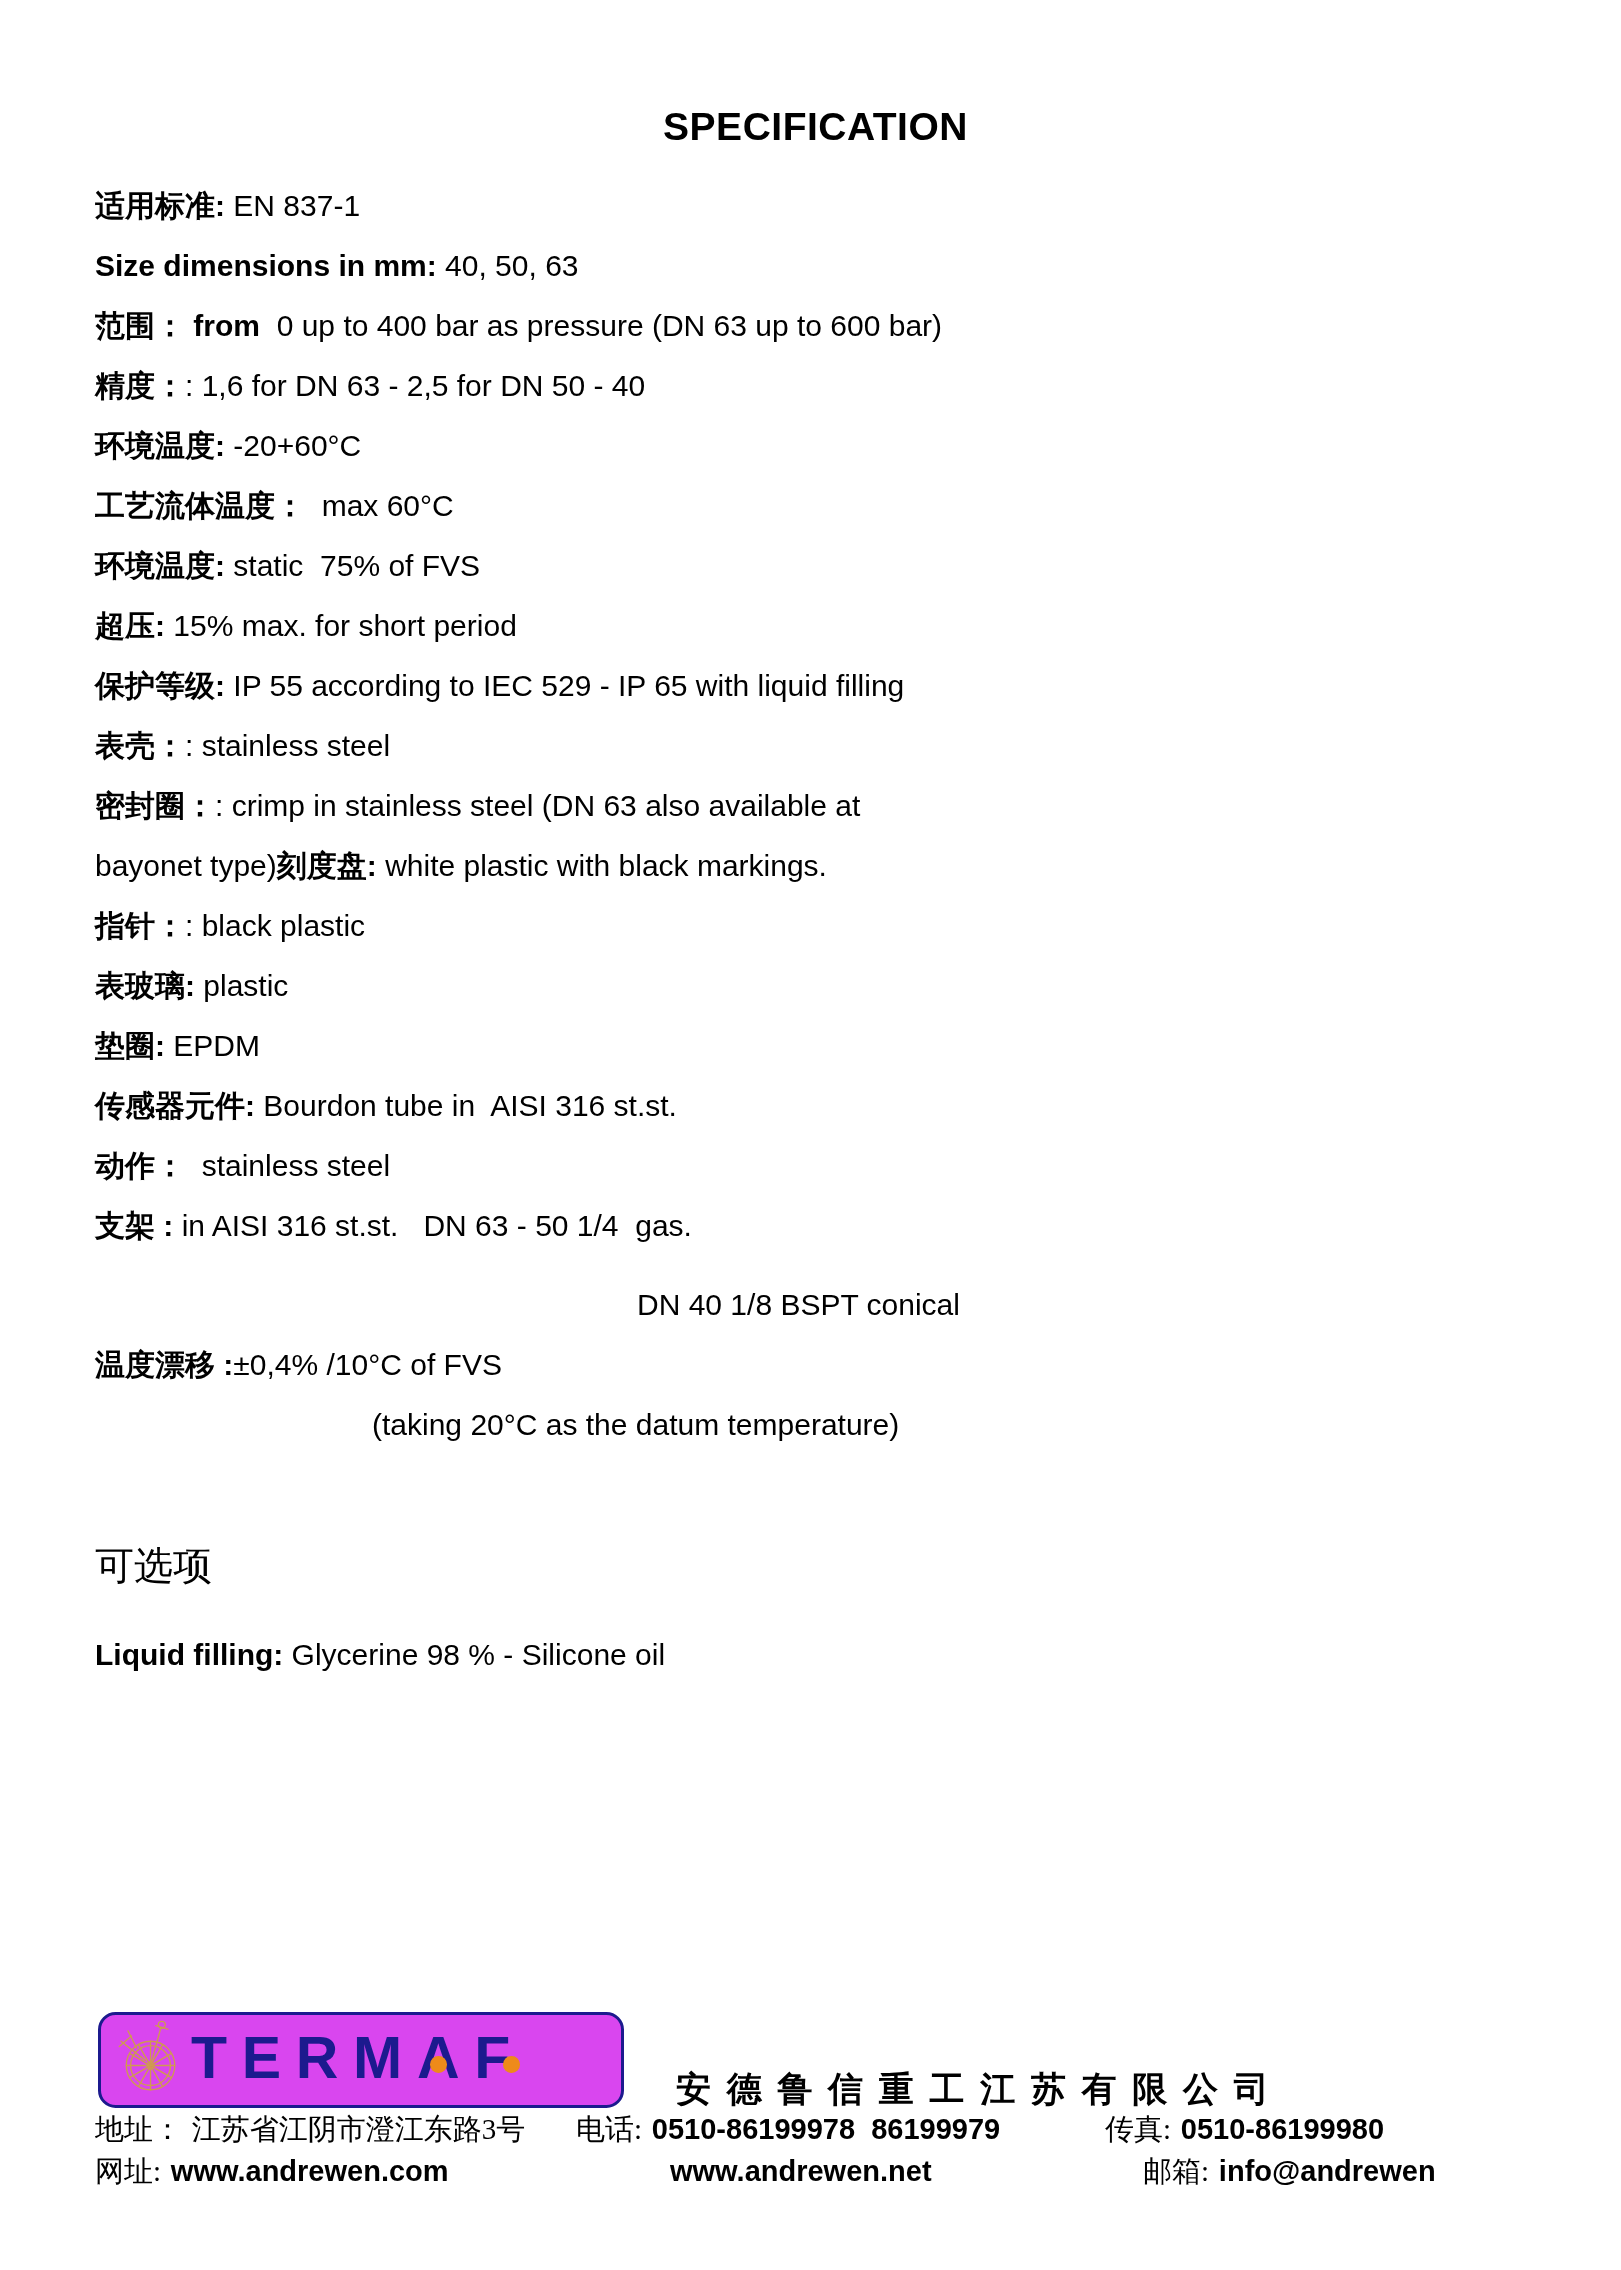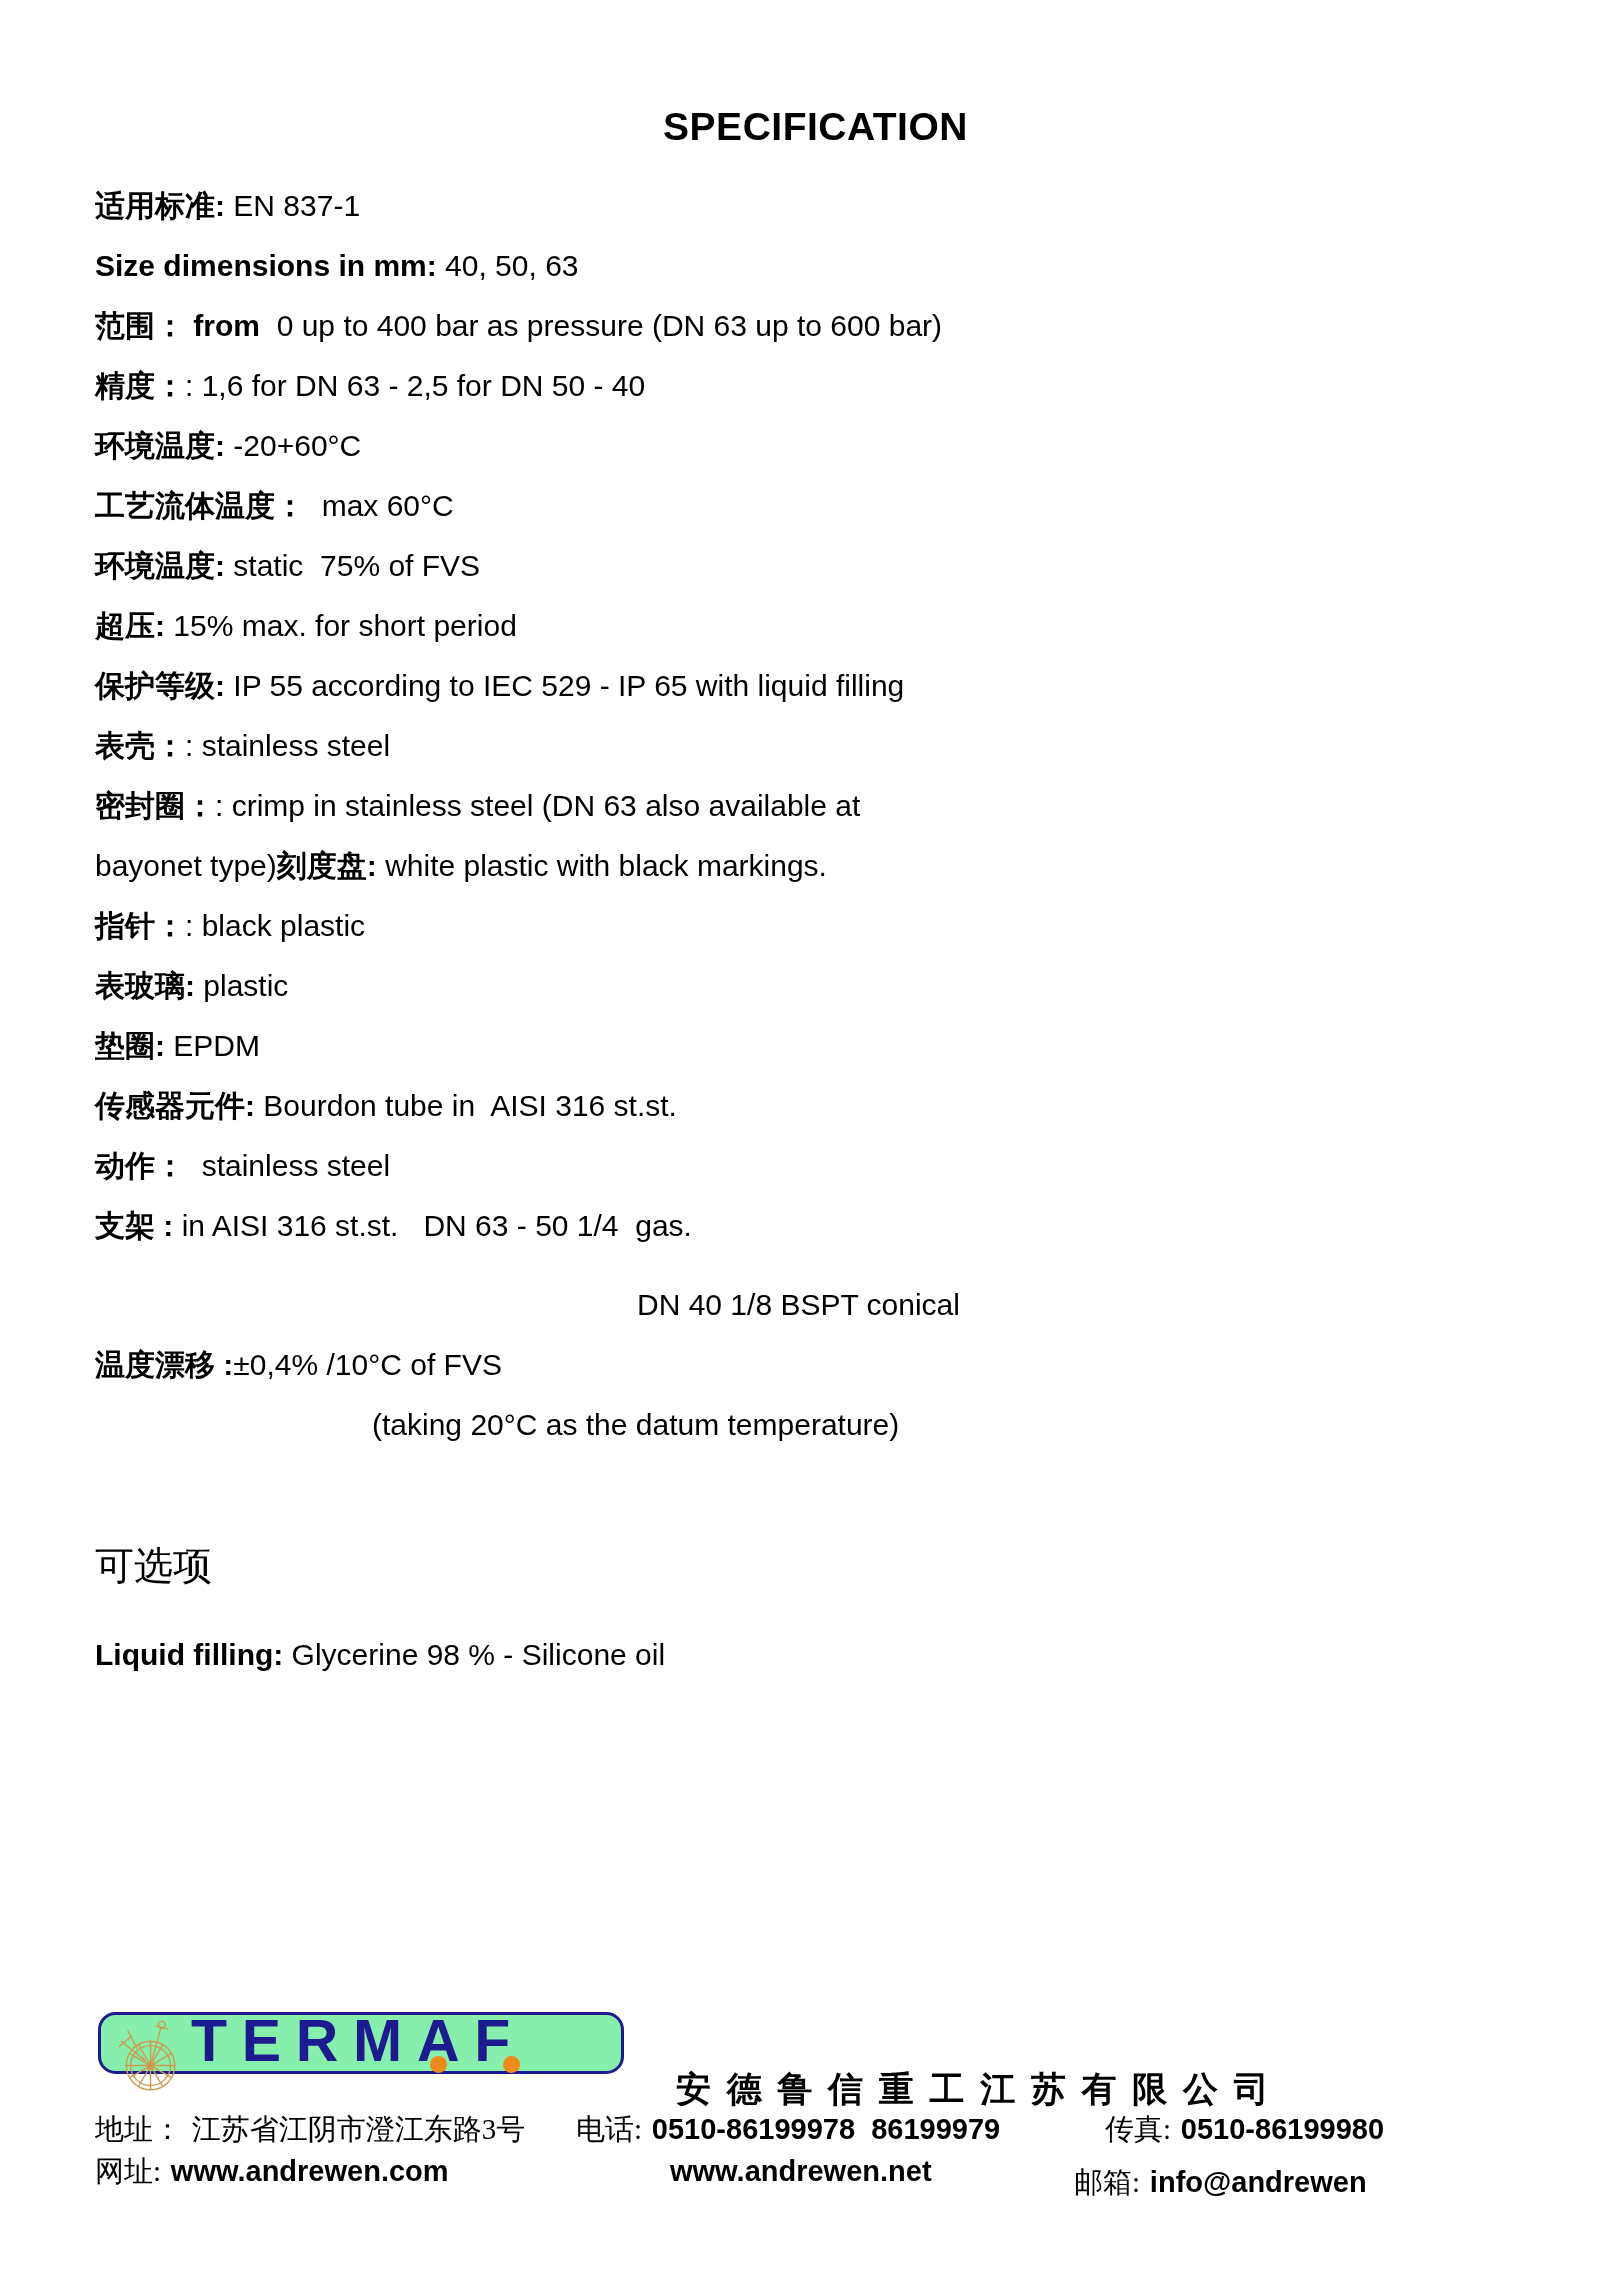--- a/index.html
+++ b/index.html
@@ -12,22 +12,22 @@
   .spec-line{font-size:30px;line-height:60px;white-space:pre-wrap;}
   .spec-line .b{font-weight:700;}
   .spec-line.indent-dn{margin-left:542px;margin-top:19.6px;}
   .spec-line.indent-taking{margin-left:277px;}
   .section-heading{font-size:39px;font-weight:400;line-height:49px;margin:86px 0 0 0;}
   .liquid-line{margin-top:35px;}
 
   
   .footer{position:absolute;left:0;top:0;width:1621px;height:2270px;pointer-events:none;}
   .logo-box{
-    position:absolute;left:98px;top:2012px;width:526px;height:62px;
-    border:3.9px solid #1c1a8e;border-radius:17.6px;box-sizing:border-box;background:#86efac;
+    position:absolute;left:98px;top:2012px;width:526px;height:96px;
+    border:3.9px solid #1c1a8e;border-radius:17.6px;box-sizing:border-box;background:#d946ef;
   }
   .fan{position:absolute;left:5.9px;top:2px;width:94px;height:78px;}
   .brand{
     position:absolute;left:90px;top:50%;transform:translateY(-52%);
     font-size:59px;font-weight:700;letter-spacing:14.7px;color:#1c1a8e;line-height:1;white-space:pre;
   }
   .dot{position:absolute;width:16.7px;height:16.7px;border-radius:50%;background:#ee8a1a;}
   .dot1{left:329px;top:41px;}
   .dot2{left:402px;top:41px;}
   .company{
@@ -36,21 +36,21 @@
   }
   .frow{position:absolute;left:0;width:1621px;height:39px;font-size:29px;}
   .frow1{top:2110px;}
   .frow2{top:2152px;}
   .fitem{position:absolute;white-space:pre;line-height:39px;}
   .frow1 .fitem:nth-child(1){left:95px;}
   .frow1 .fitem:nth-child(2){left:576px;}
   .frow1 .fitem:nth-child(3){left:1105px;}
   .frow2 .fitem:nth-child(1){left:95px;}
   .frow2 .fitem:nth-child(2){left:670px;}
-  .frow2 .fitem:nth-child(3){left:1074px;margin-top:11px;}
+  .frow2 .fitem:nth-child(3){left:1143px;}
   .flabel{font-family:"Liberation Serif",serif;font-weight:400;margin-right:9.8px;}
   .fvalue{font-weight:700;text-align:center;}
   .fvalue.reg{font-weight:400;font-family:"Liberation Serif",serif;}
 </style>
 </head>
 <body>
 
 <div class="page">
 
   <div class="content">

